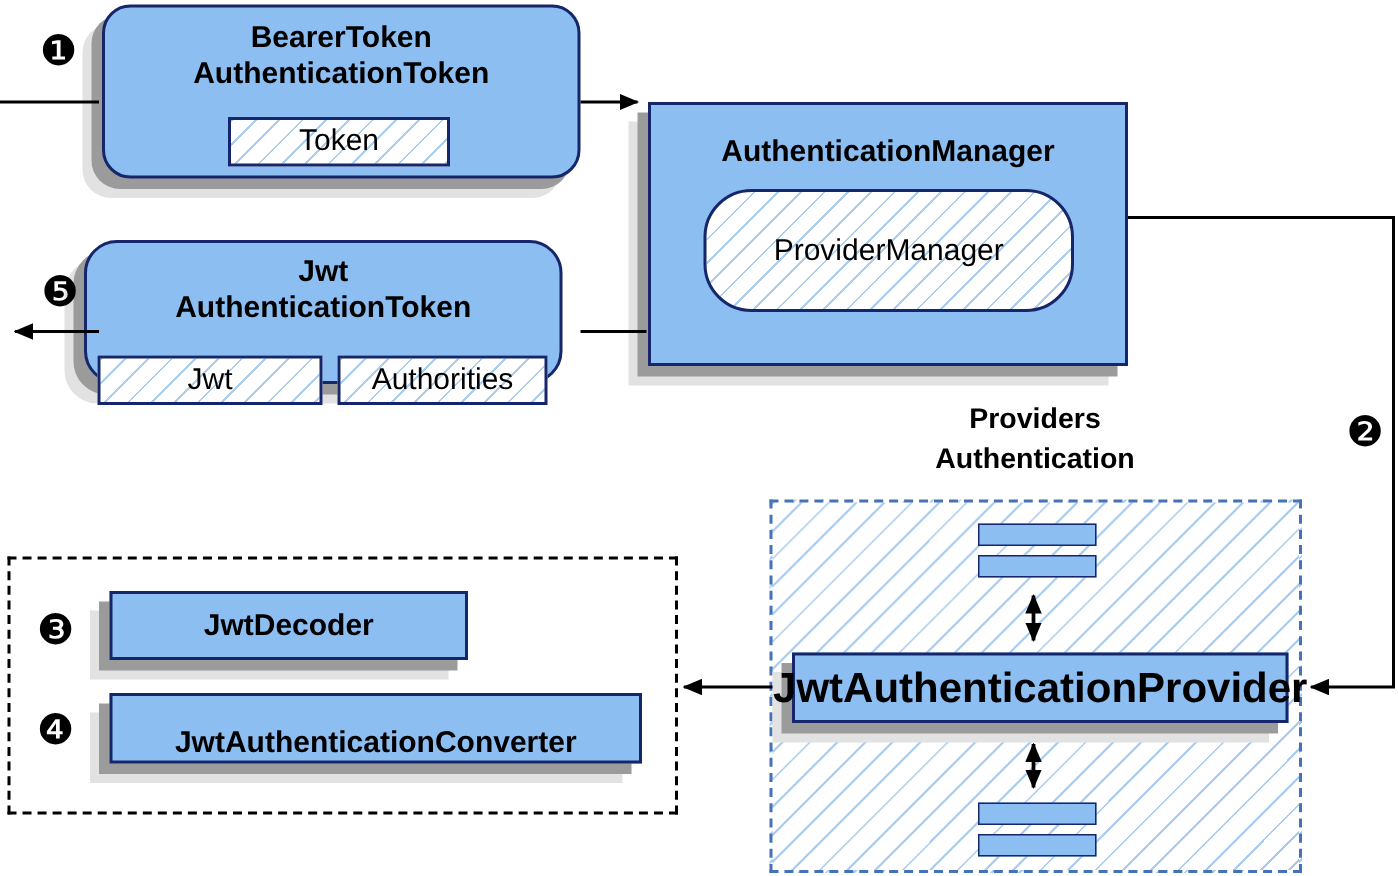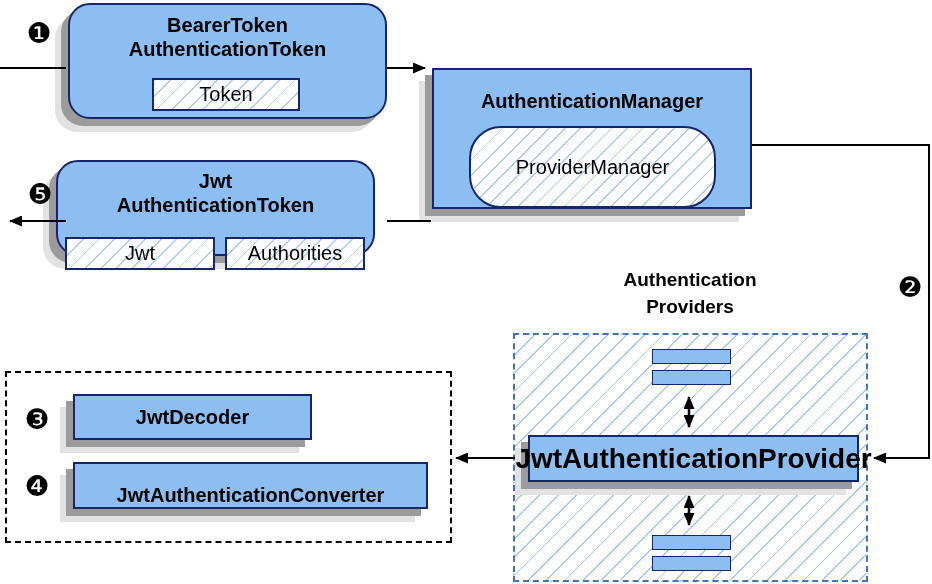--- a/index.html
+++ b/index.html
@@ -69,53 +69,53 @@
     <path d="M689 397 V427" stroke="#000" stroke-width="2.5" fill="none" marker-start="url(#ah)" marker-end="url(#ah)"></path>
     <path d="M689 496 V525" stroke="#000" stroke-width="2.5" fill="none" marker-start="url(#ah)" marker-end="url(#ah)"></path>
   </svg>
 
   <div class="step" style="left:22px;top:17px;">❶</div>
   <div class="step" style="left:893px;top:271px;">❷</div>
   <div class="step" style="left:20px;top:403px;">❸</div>
   <div class="step" style="left:20px;top:470px;">❹</div>
   <div class="step" style="left:23px;top:178px;">❺</div>
 
-  <div class="nbox rounded" style="left:68px;top:3px;width:319px;height:116px;">
+  <div class="nbox rounded" style="left:68px;top:3px;width:319px;height:116px;border-radius:19px;">
     <div class="ttl" style="margin-top:8px;">
       <div>BearerToken</div>
       <div>AuthenticationToken</div>
     </div>
     <div class="field" style="left:82px;top:73px;width:148px;height:33px;">
       <span>Token</span>
     </div>
   </div>
 
-  <div class="nbox" style="left:432px;top:68px;width:320px;height:141px;">
+  <div class="nbox" style="left:432px;top:68px;width:320px;height:176px;">
     <div class="ttl" style="margin-top:19px;">AuthenticationManager</div>
     <div class="field" style="left:35px;top:56px;width:247px;height:82px;border-radius:32px;">
       <span>ProviderManager</span>
     </div>
   </div>
 
   <div class="nbox rounded" style="left:56px;top:160px;width:319px;height:96px;">
     <div class="ttl" style="margin-top:7px;">
       <div>Jwt</div>
       <div>AuthenticationToken</div>
     </div>
     <div class="field" style="left:7px;top:75px;width:150px;height:33px;">
       <span>Jwt</span>
     </div>
     <div class="field" style="left:167px;top:75px;width:140px;height:33px;">
       <span>Authorities</span>
     </div>
   </div>
 
   <div class="group-label">
+    <div>Providers</div>
     <div>Authentication</div>
-    <div>Providers</div>
   </div>
 
   <div class="providers-box"></div>
 
   <div class="bar" style="top:349px;"></div>
   <div class="bar" style="top:370px;"></div>
 
   <div class="nbox" style="left:528px;top:435px;width:331px;height:47px;display:flex;align-items:center;justify-content:center;">
     <span class="ttl" style="font-size:28px;">JwtAuthenticationProvider</span>
   </div>

